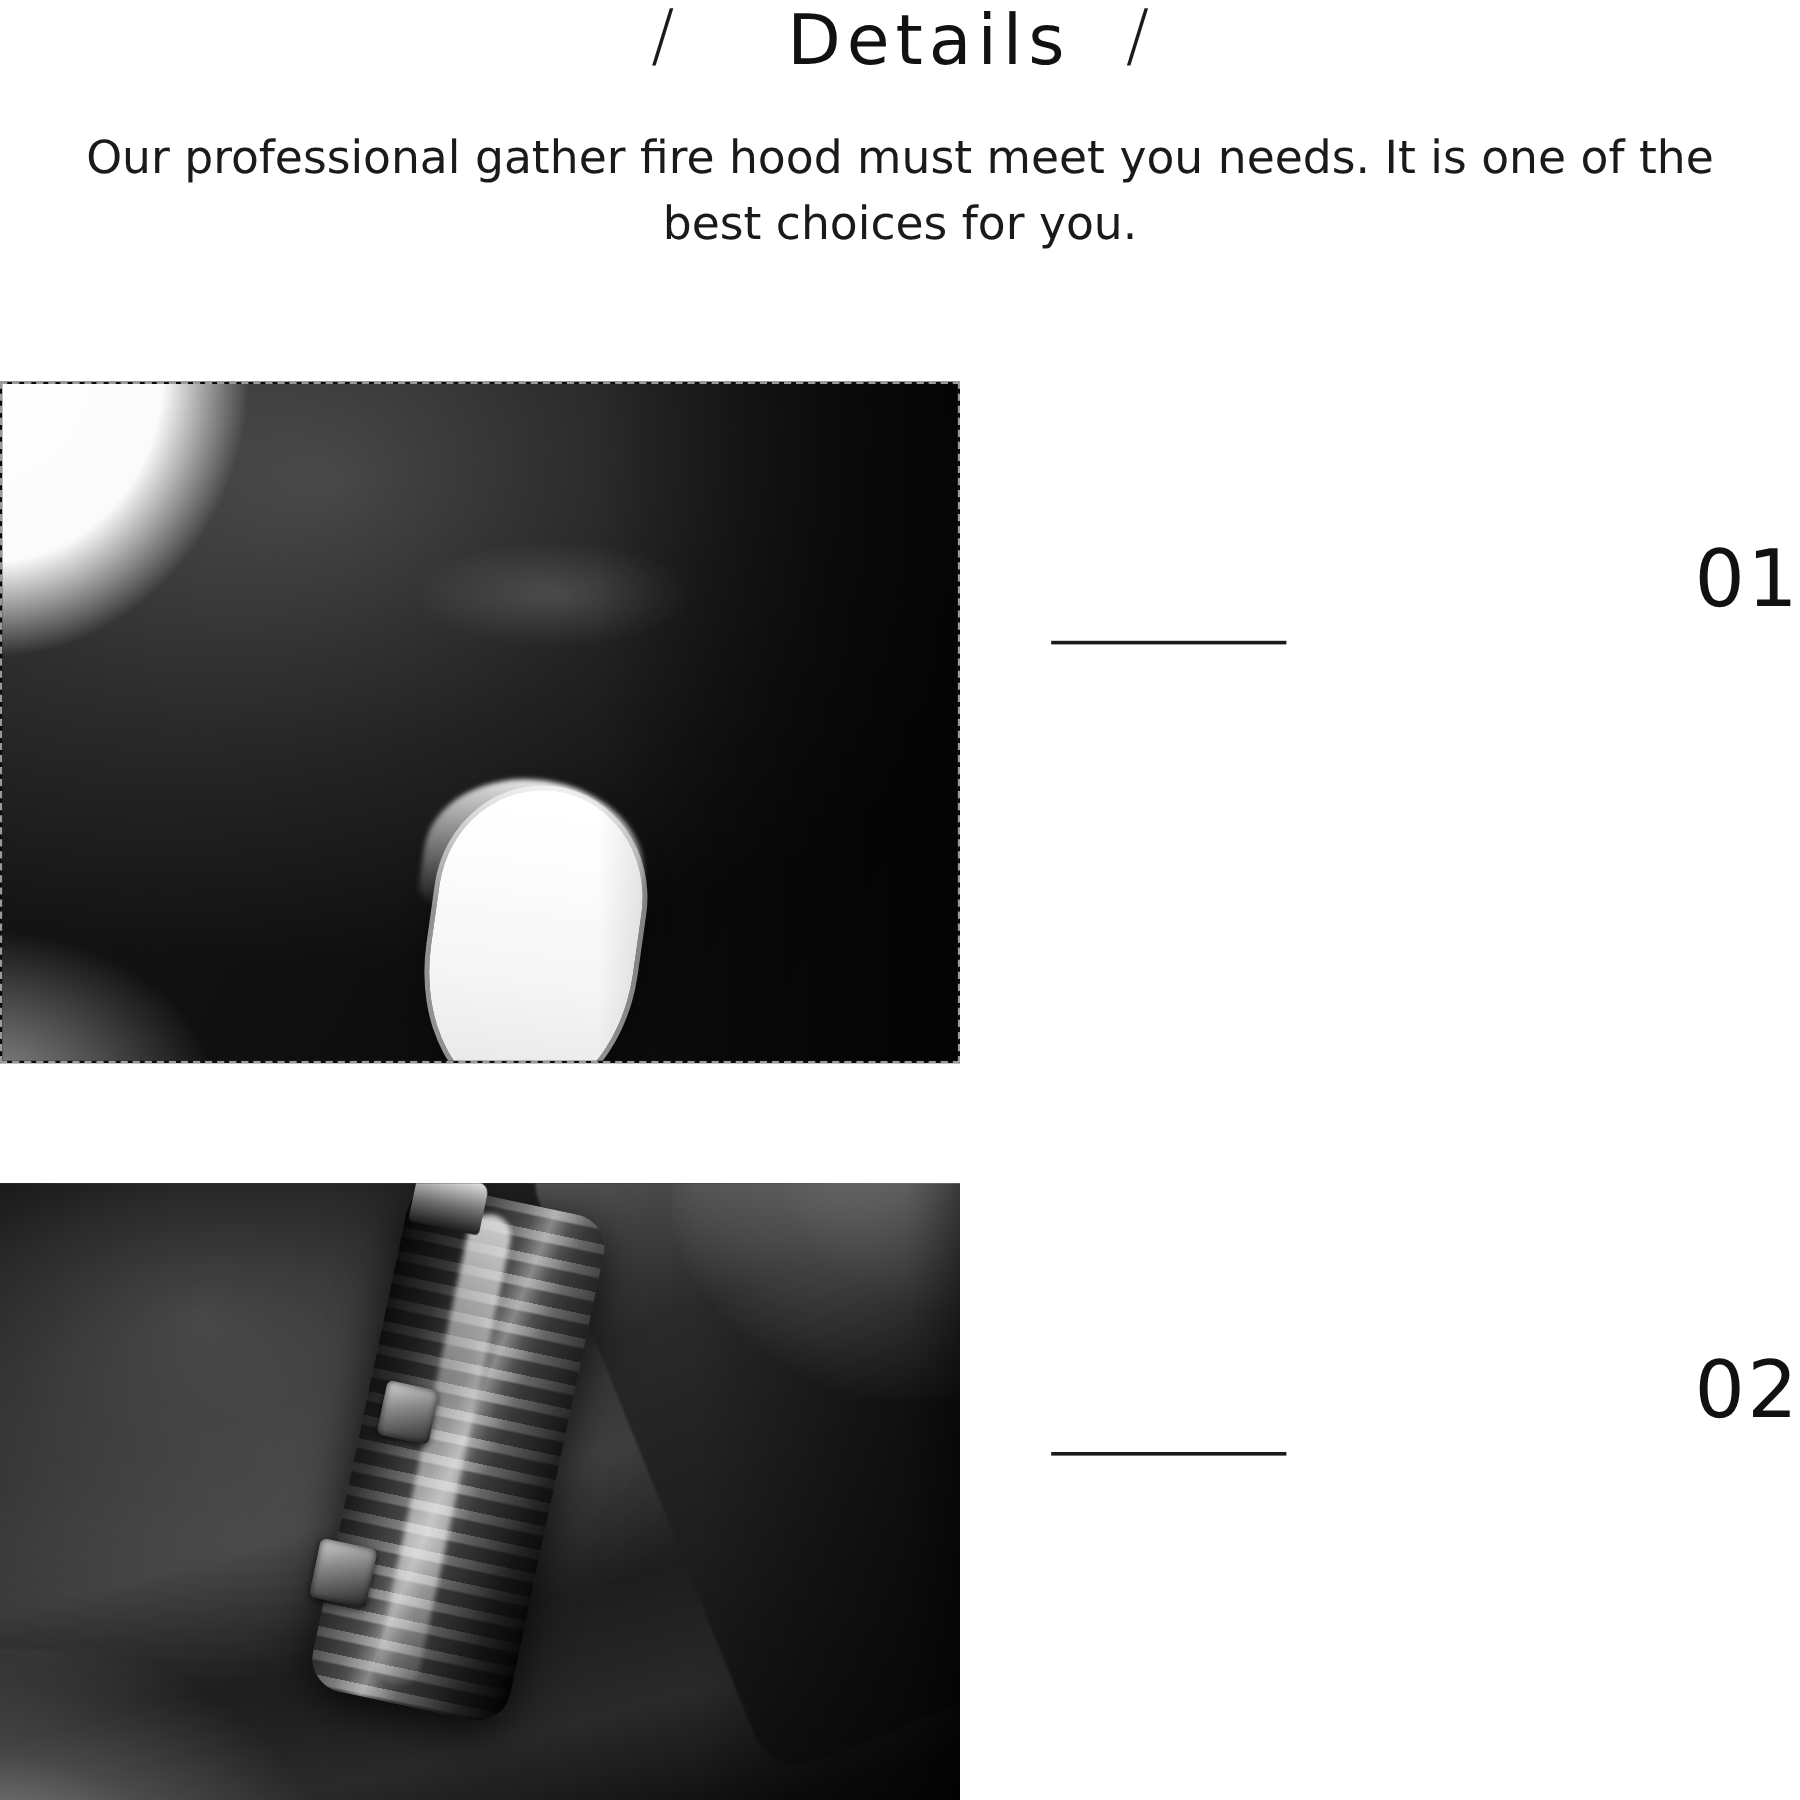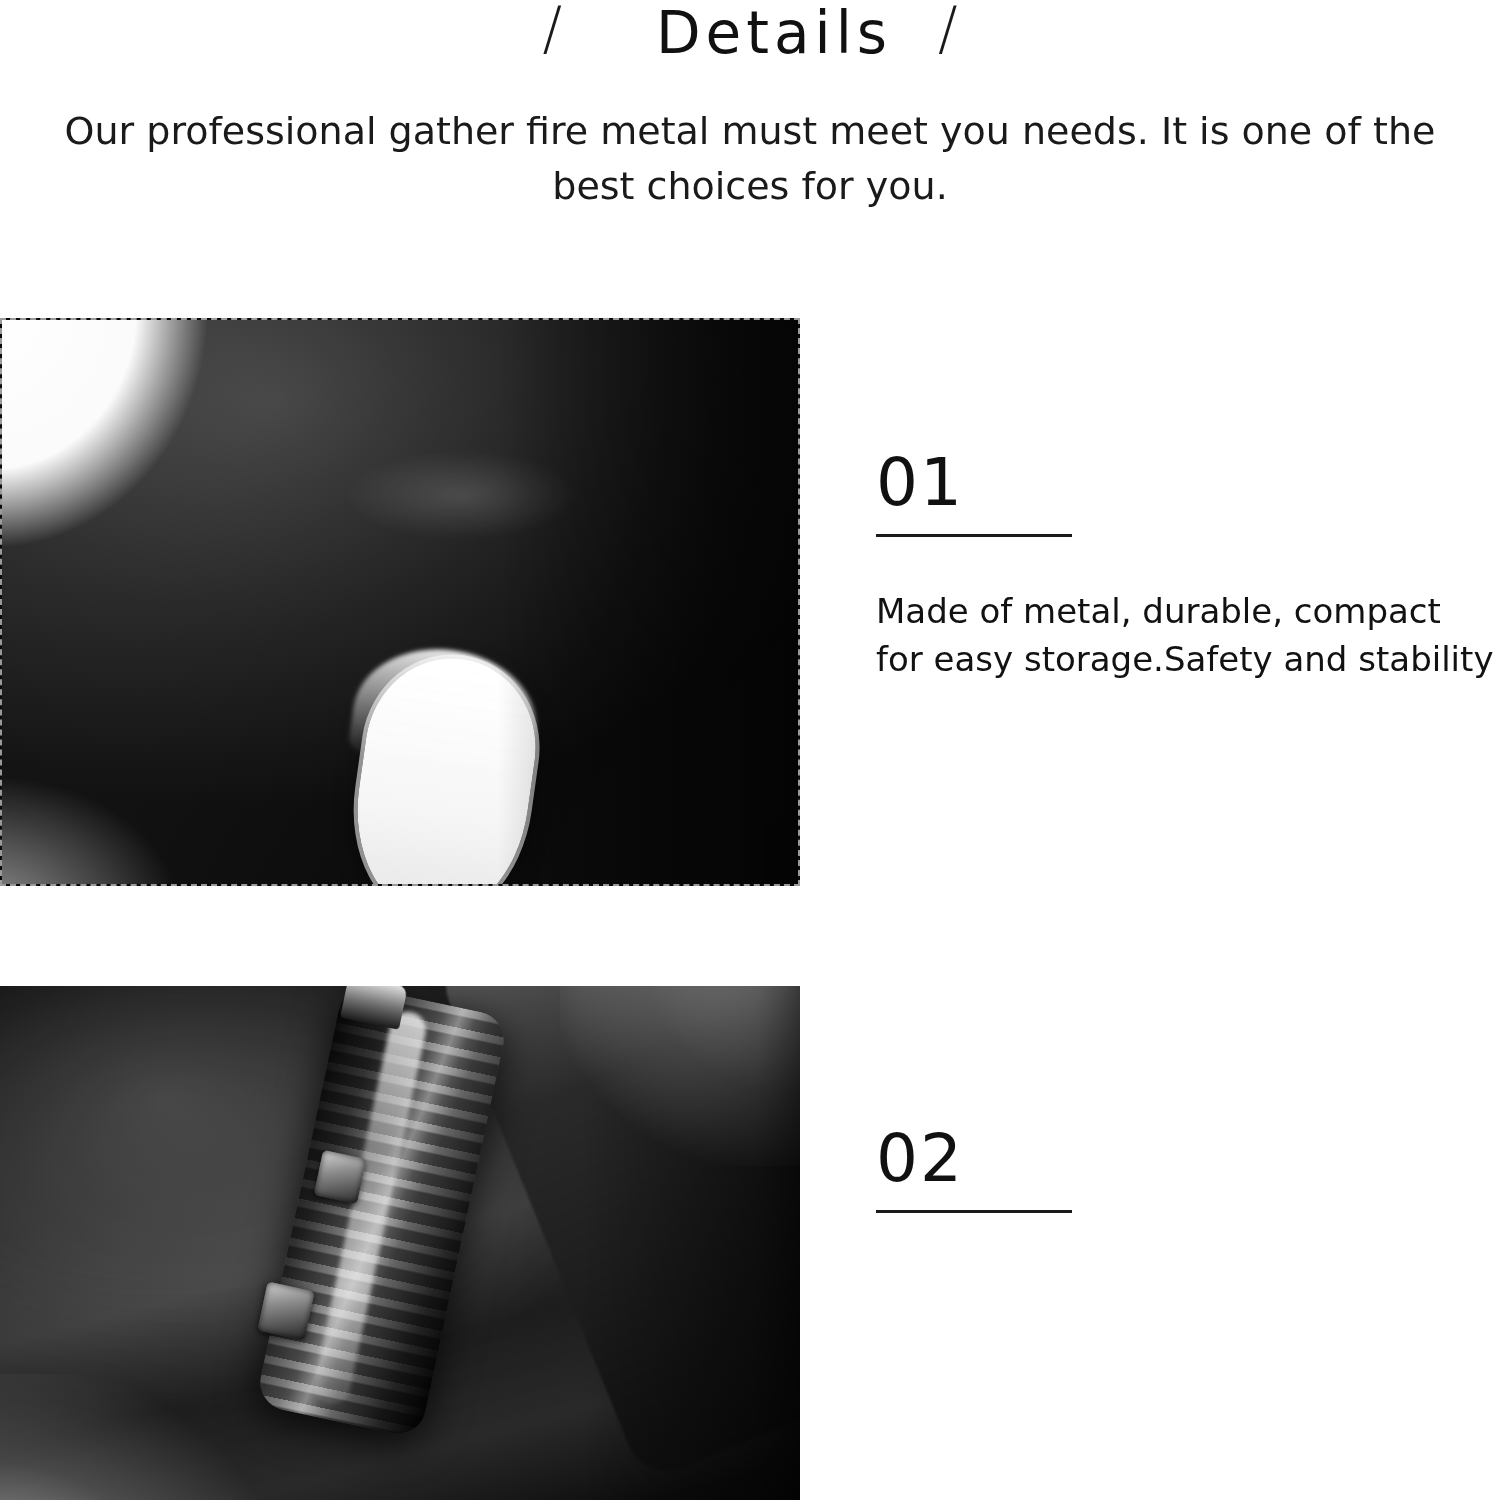--- a/index.html
+++ b/index.html
@@ -304,20 +304,21 @@
 
   
   .text-col {
     flex: 1 1 auto;
     padding-left: 76px;
     padding-right: 0;
     display: flex;
     flex-direction: column;
     justify-content: center;
     box-sizing: border-box;
+    text-align: right;
   }
   .feature-01 .text-col { justify-content: flex-start; padding-top: 132px; }
   .feature-02 .text-col { justify-content: flex-start; padding-top: 140px; }
 
   .num {
     font-size: 66px;
     font-weight: 400;
     letter-spacing: 2px;
     color: #111;
     line-height: 1;
@@ -339,43 +340,39 @@
 </style>
 </head>
 <body>
 
 <div class="header">
   <div class="title-row">
     <span class="slash">/</span>
     <span class="title-text">Details</span>
     <span class="slash">/</span>
   </div>
-  <div class="subtitle">Our professional gather fire metal must meet you needs. It is one of the best choices for you.</div>
+  <div class="subtitle">Our professional gather fire hood must meet you needs. It is one of the best choices for you.</div>
 </div>
 
 <div class="feature feature-01">
   <div class="photo dashed-edge">
     <div class="p1-bg"></div>
     <div class="p1-sweep"></div>
     <div class="p1-rim"></div>
     <div class="p1-rim2"></div>
     <div class="p1-white-corner"></div>
     <div class="p1-white-bottom"></div>
     <div class="p1-scuff"></div>
     <div class="p1-slot"></div>
     <div class="p1-slot-sheen"></div>
     <div class="p1-shade-right"></div>
   </div>
   <div class="text-col">
     <div class="num">01</div>
     <div class="num-rule"></div>
-    <div class="desc">
-      <div>Made of metal, durable, compact</div>
-      <div>for easy storage.Safety and stability</div>
-    </div>
   </div>
 </div>
 
 <div class="feature feature-02">
   <div class="photo">
     <div class="p2-bg"></div>
     <div class="p2-sheen"></div>
     <div class="p2-edge"></div>
     <div class="p2-white-tr"></div>
     <div class="p2-white-bl"></div>

